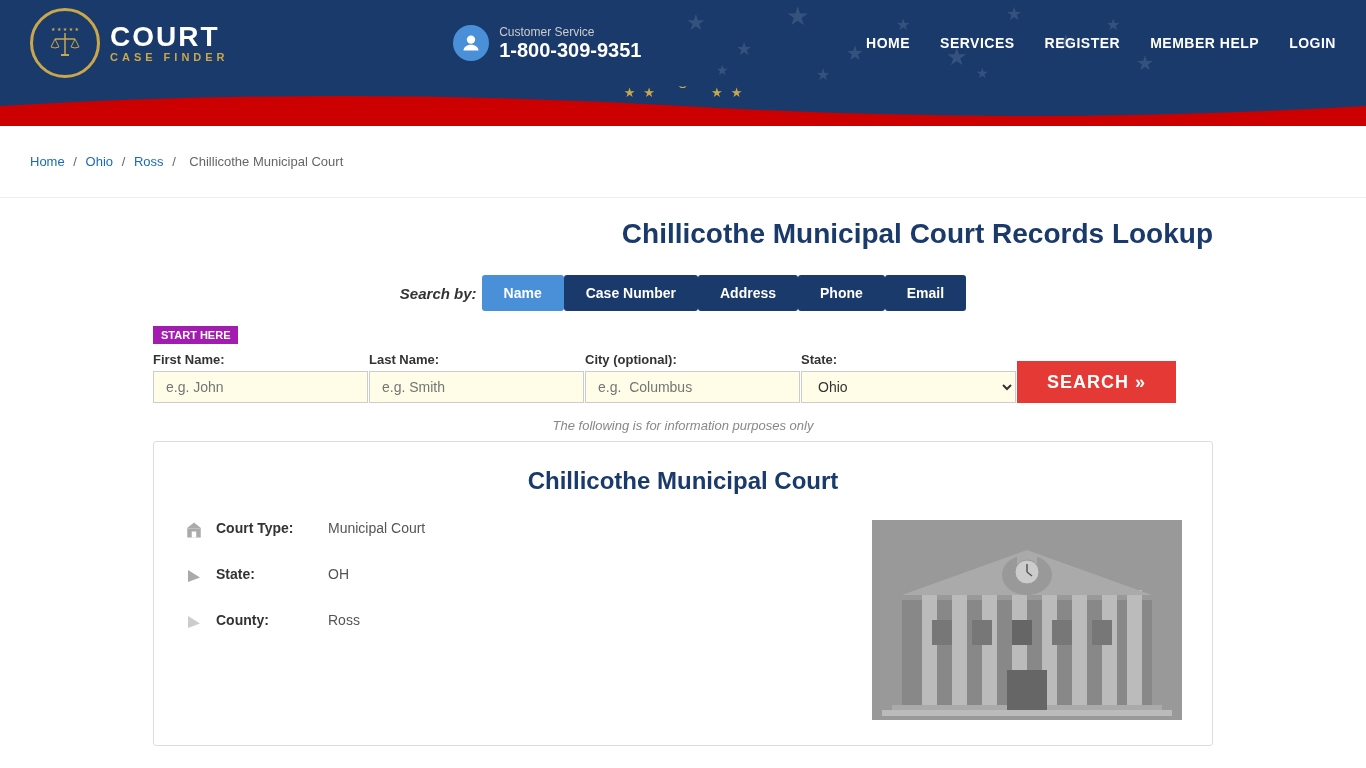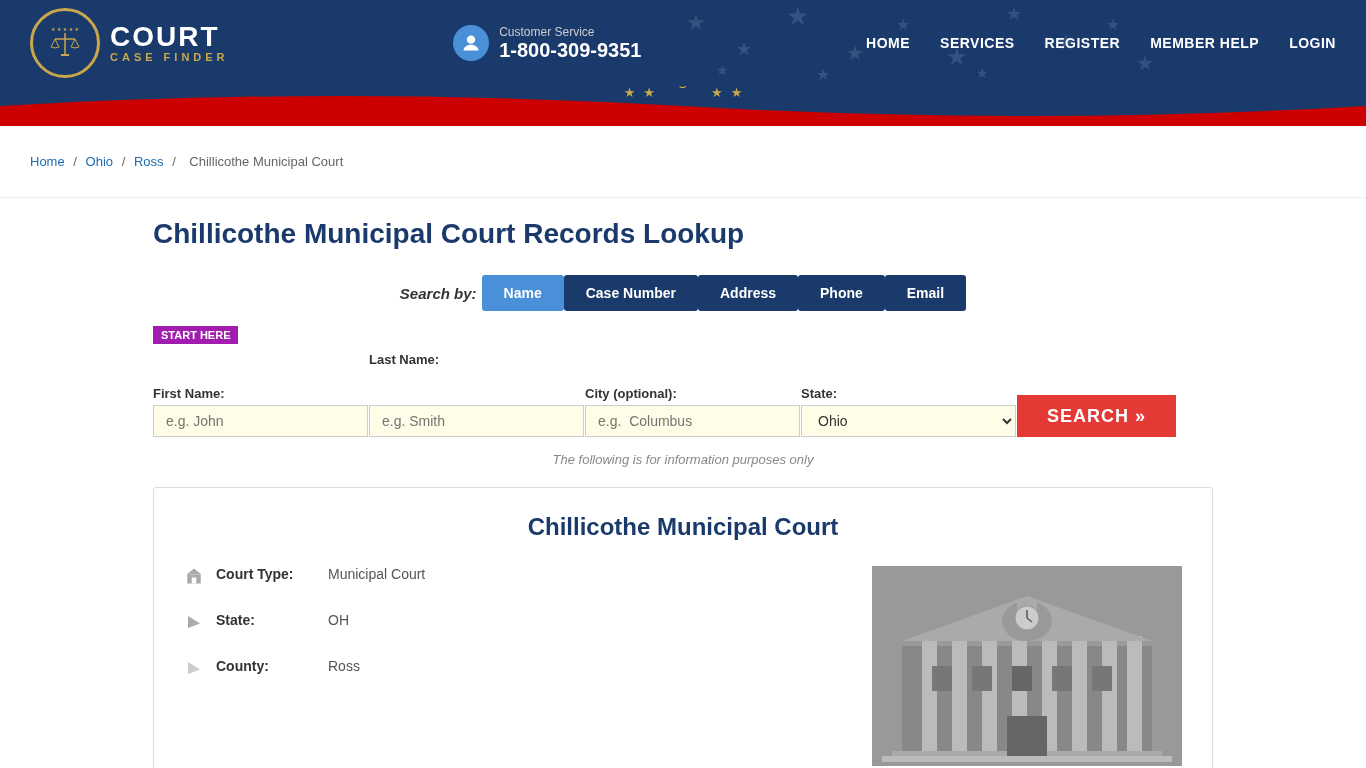--- a/index.html
+++ b/index.html
@@ -103,21 +103,21 @@
     .breadcrumb span { color: #666; margin: 0 5px; }
 
     
     .main-content {
       max-width: 1100px;
       margin: 0 auto;
       padding: 20px 20px;
     }
 
     .page-title {
-      text-align: left;
+      text-align: right;
       font-size: 28px;
       font-weight: bold;
       color: #1a3a6b;
       margin-bottom: 25px;
     }
 
     
     .search-by-row {
       display: flex;
       align-items: center;
@@ -178,21 +178,21 @@
     .form-group input,
     .form-group select {
       padding: 2px 12px;
       border: 1px solid #ccc;
       background: #fffde7;
       font-size: 14px;
       color: #888;
       height: 32px;
     }
     .form-group.first-name input { width: 215px; }
-    .form-group.last-name input { width: 215px; margin-top: 34px; }
+    .form-group.last-name input { width: 215px; }
     .form-group.city input { width: 215px; }
     .form-group.state-group select { width: 215px; color: #333; }
 
     .search-btn {
       background: #e53935;
       color: #fff;
       border: none;
       padding: 0 30px;
       height: 42px;
       font-size: 18px;
@@ -200,21 +200,21 @@
       cursor: pointer;
       letter-spacing: 1px;
       white-space: nowrap;
     }
 
     .info-note {
       text-align: center;
       font-style: italic;
       color: #888;
       font-size: 13px;
-      margin-bottom: 20px;
+      margin-bottom: 8px;
     }
 
     
     .court-card {
       border: 1px solid #ddd;
       border-radius: 3px;
       padding: 25px 30px;
       background: #fff;
     }
     .court-card-title {

